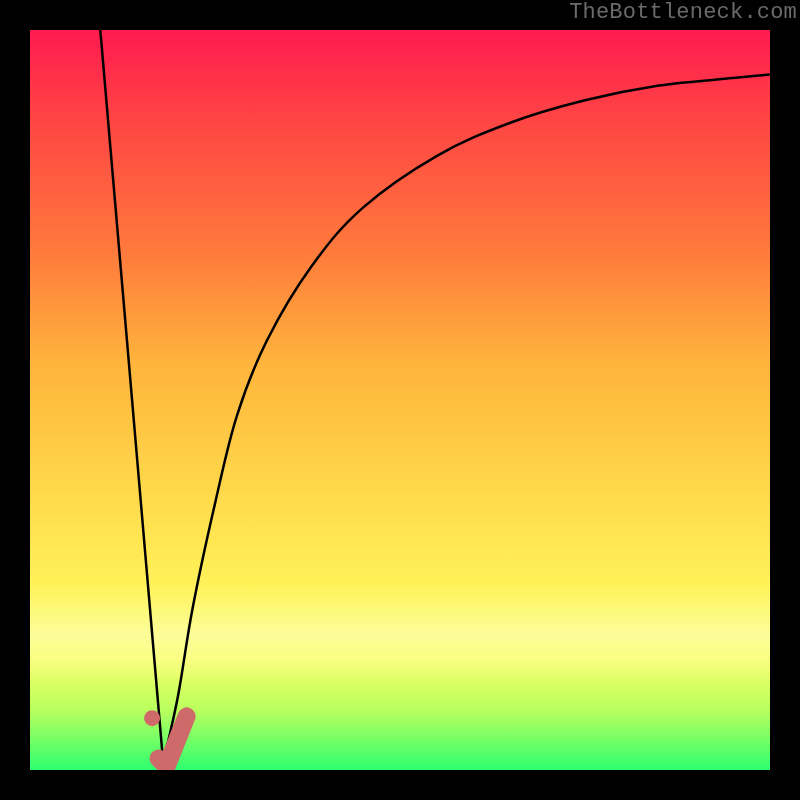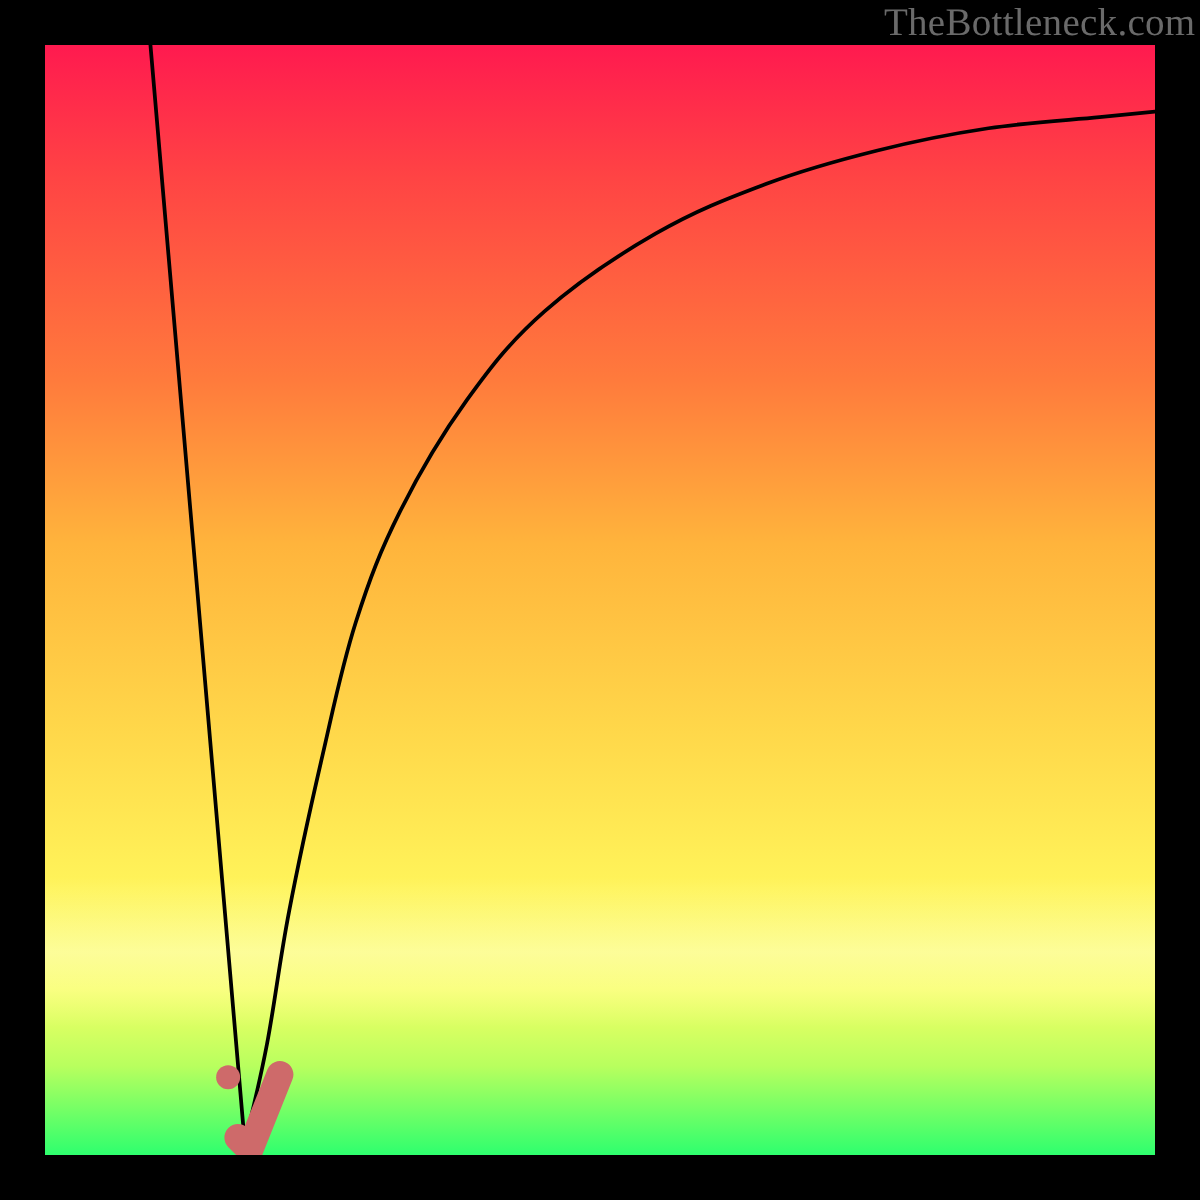--- a/index.html
+++ b/index.html
@@ -52,22 +52,22 @@
     top: 0;
     width: 740px;
     height: 740px;
     pointer-events: none;
   }
   .watermark {
     position: absolute;
     right: 3px;
     top: 0px;
     color: #6a6a6a;
-    font-family: Liberation Serif, serif;
-    font-size: 26px;
+    font-family: Liberation Mono, monospace;
+    font-size: 22px;
     letter-spacing: 0.2px;
     user-select: none;
   }
 </style>
 </head>
 <body>
 
 <div class="watermark">TheBottleneck.com</div>
 
 <div class="frame">

